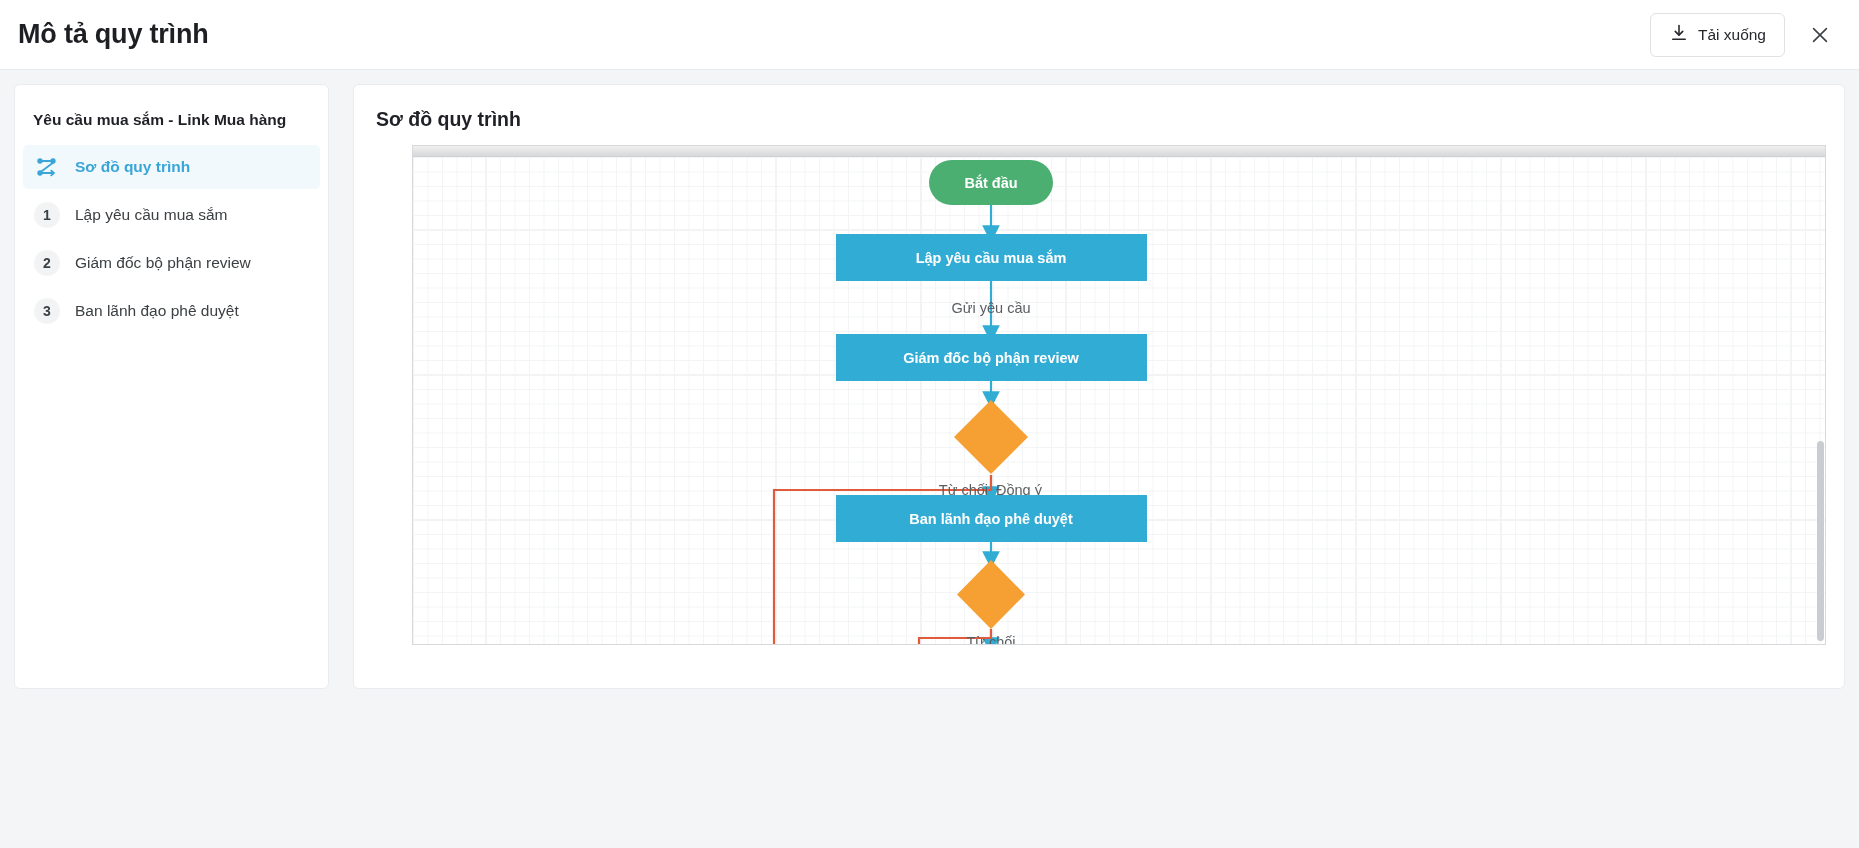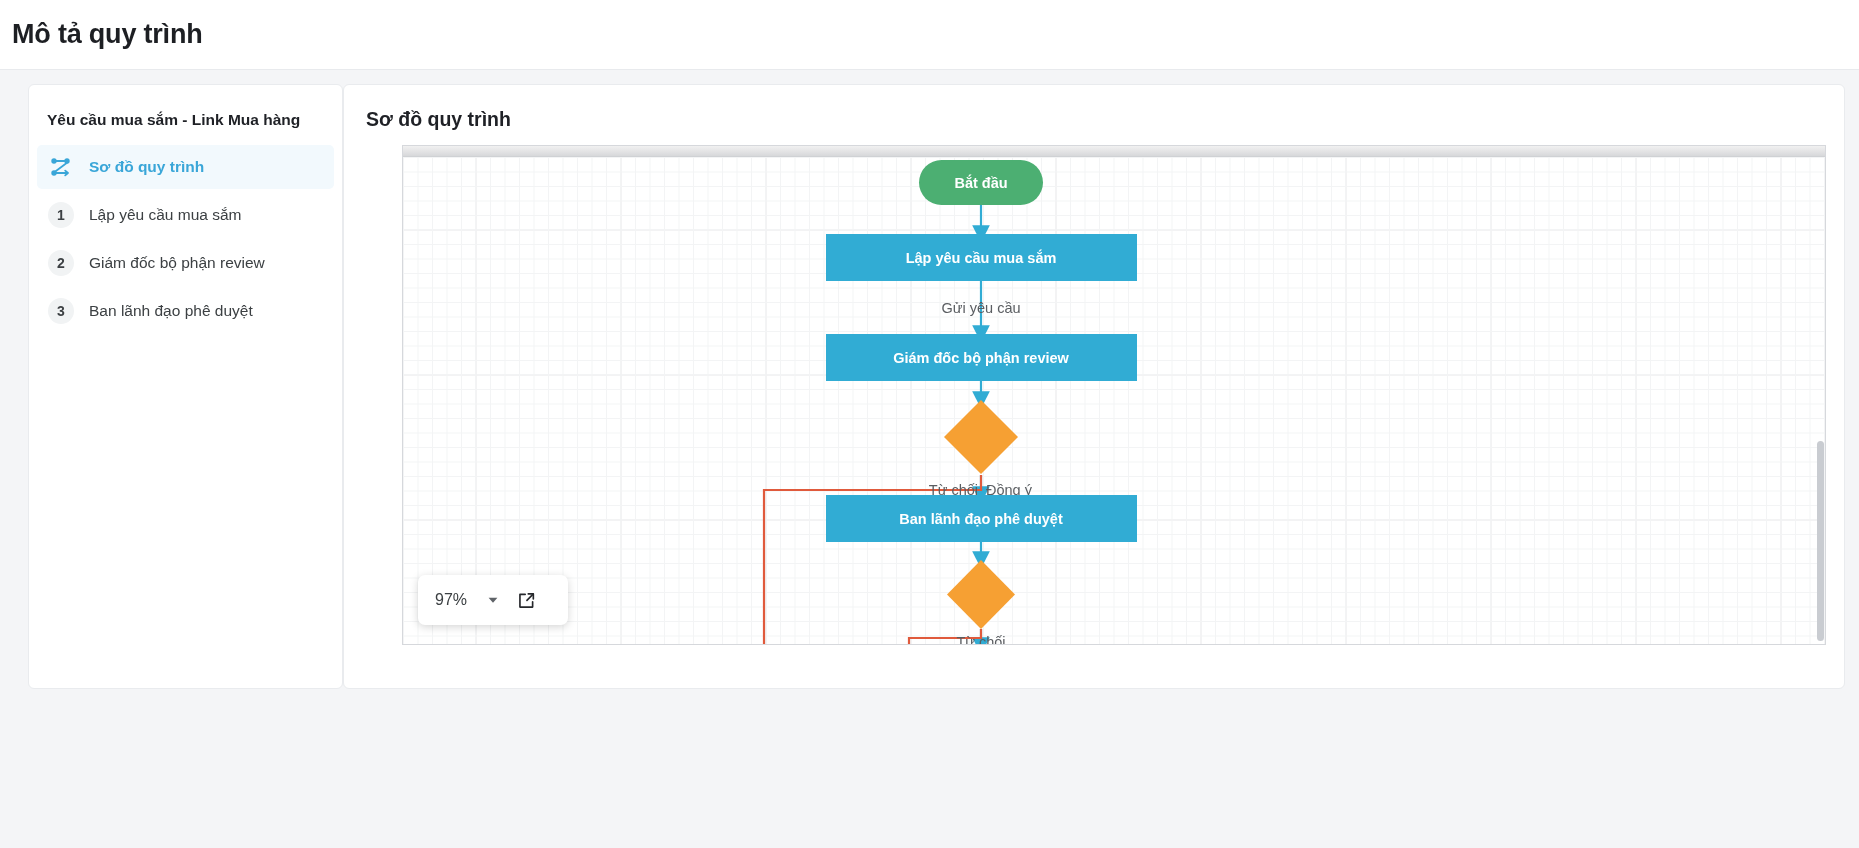--- a/index.html
+++ b/index.html
@@ -11,21 +11,21 @@
   }
 
   
   #header {
     position: relative;
     height: 70px;
     background: #ffffff;
     border-bottom: 1px solid #e8eaed;
     display: flex;
     align-items: center;
-    padding: 0 22px 0 12px;
+    padding: 0 22px 0 18px;
   }
   #page-title {
     font-size: 27px;
     font-weight: bold;
     color: #1d1f23;
     letter-spacing: -0.2px;
   }
   #header-actions {
     margin-left: auto;
     display: flex;
@@ -48,22 +48,22 @@
   #close-button {
     width: 34px; height: 34px;
     display: flex; align-items: center; justify-content: center;
     cursor: pointer;
     color: #3c4043;
   }
 
   
   #body-area {
     display: flex;
-    gap: 0;
-    padding: 14px 14px 0 28px;
+    gap: 24px;
+    padding: 14px 14px 0 14px;
     height: 778px;
   }
 
   
   #sidebar {
     width: 315px;
     background: #ffffff;
     border: 1px solid #e9ebee;
     border-radius: 6px;
     padding: 16px 0 0 0;
@@ -213,20 +213,38 @@
     cursor: pointer;
     color: #3c4043;
   }
 </style>
 </head>
 <body>
 
 <div id="header">
   <div id="page-title">Mô tả quy trình</div>
 
+  <div id="header-actions">
+    <div id="download-button">
+      <span>
+        <svg width="20" height="20" viewBox="0 0 24 24" fill="none" stroke="#26282c" stroke-width="1.9" stroke-linecap="round" stroke-linejoin="round">
+          <path d="M12 3v11"></path>
+            <path d="M7.5 10l4.5 4.5 4.5-4.5"></path>
+            <path d="M4.5 19.5h15"></path>
+        </svg>
+      </span>
+      <span>Tải xuống</span>
+    </div>
+
+    <div id="close-button">
+      <svg width="22" height="22" viewBox="0 0 24 24" fill="none" stroke="#3c4043" stroke-width="1.7" stroke-linecap="round">
+        <path d="M5 5l14 14M19 5L5 19"></path>
+      </svg>
+    </div>
+  </div>
 </div>
 
 <div id="body-area">
 
   <div id="sidebar">
     <div id="sidebar-title">Yêu cầu mua sắm - Link Mua hàng</div>
 
     <div class="sidebar-item active">
       <span class="sb-icon-wrap">
         <svg width="24" height="24" viewBox="0 0 24 24" fill="none" stroke="#3aa6d8" stroke-width="1.8" stroke-linecap="round" stroke-linejoin="round">
@@ -322,30 +340,15 @@
         </g>
 
         <g>
           <polygon points="578,403 612,437.5 578,472 544,437.5" fill="#F6A033"></polygon>
         </g>
 
         <text class="edge-label" x="578" y="490" text-anchor="middle">Từ chối</text>
         <text class="edge-label" x="578" y="502" text-anchor="middle">Đồng ý</text>
       </svg>
 
-      <div id="zoom-control">
-        <div id="zoom-level">97%</div>
-        <div id="zoom-dropdown-arrow">
-          <svg width="14" height="14" viewBox="0 0 16 16" fill="#5f6368">
-            <path d="M3 5.5 L8 11 L13 5.5 Z"></path>
-          </svg>
-        </div>
-        <div id="fit-screen-button">
-          <svg width="21" height="21" viewBox="0 0 24 24" fill="none" stroke="#26282c" stroke-width="1.9" stroke-linecap="round" stroke-linejoin="round">
-            <path d="M19 13.5V19.5H4.5V5H10.5"></path>
-            <path d="M14 4.5h5.8v5.8"></path>
-            <path d="M19.5 4.8 L12.5 11.8"></path>
-          </svg>
-        </div>
-      </div>
     </div>
   </div>
 </div>
 
 </body></html>

